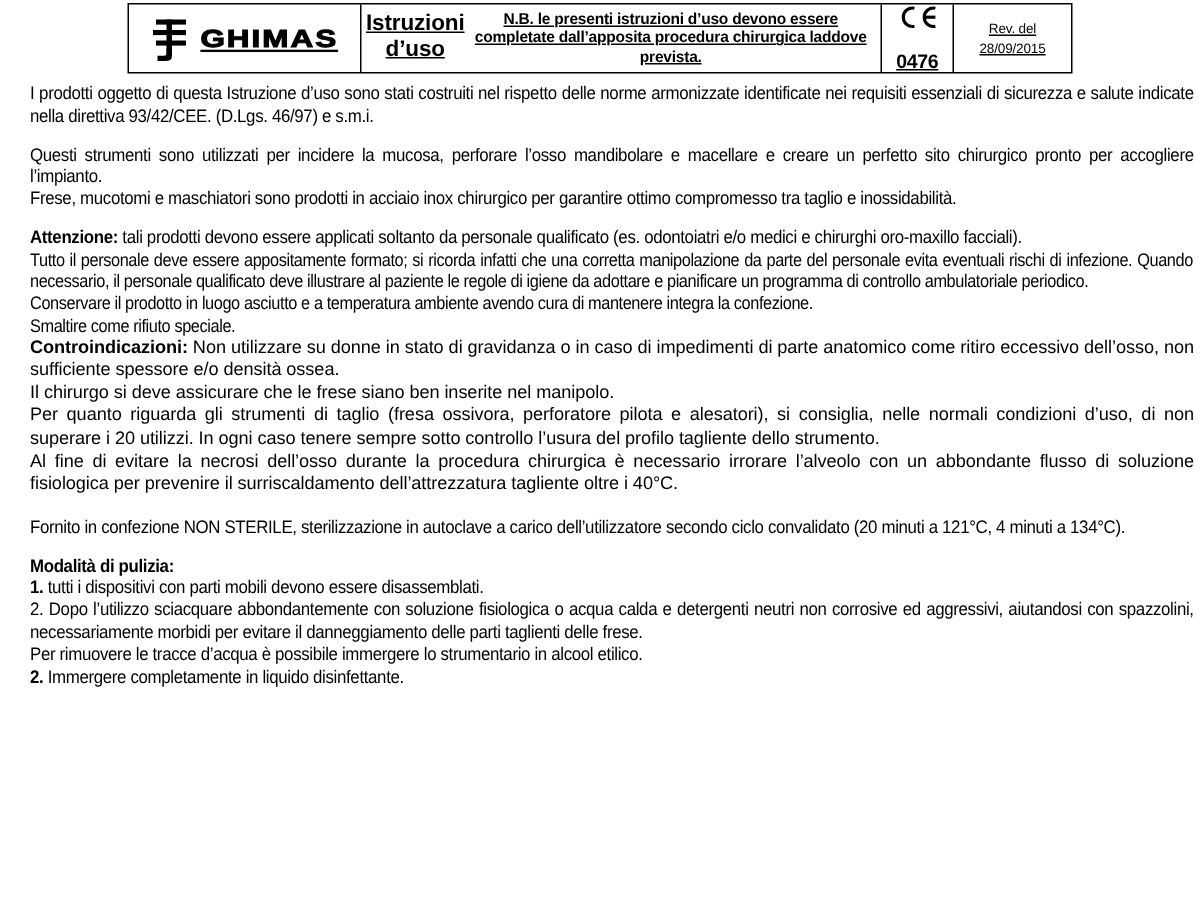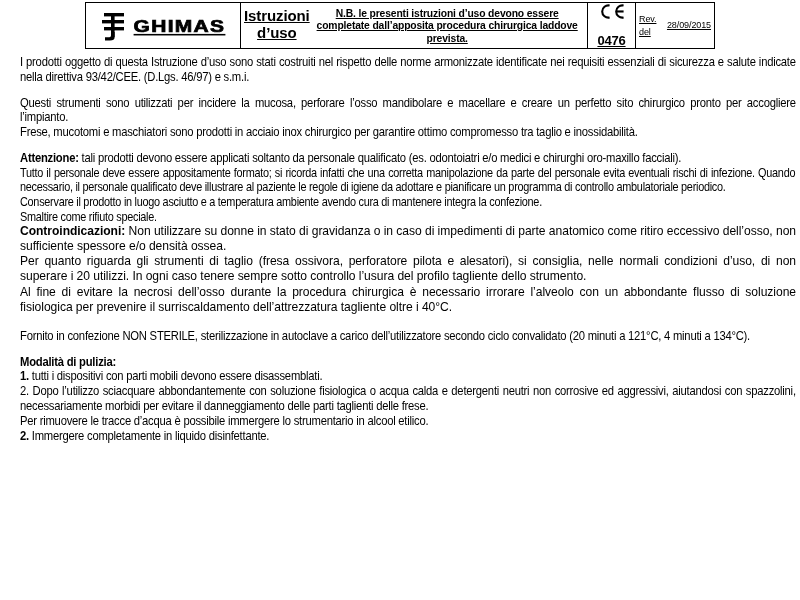--- a/index.html
+++ b/index.html
@@ -52,21 +52,22 @@
   }
   .hdr-ce {
     width: 48px;
     flex: 0 0 48px;
     border-right: 1.5px solid #000;
     flex-direction: column;
   }
   .hdr-rev {
     width: 78px;
     flex: 0 0 78px;
-    text-align: left;
+    flex-direction: column;
+    text-align: center;
   }
 
   .logo-wrap {
     display: flex;
     align-items: center;
     gap: 7px;
     transform: translateY(1px);
   }
   .logo-mark {
     display: block;
@@ -211,20 +212,21 @@
 
     <p class="blk narrow2">Tutto il personale deve essere appositamente formato; si ricorda infatti che una corretta manipolazione da parte del personale evita eventuali rischi di infezione. Quando necessario, il personale qualificato deve illustrare al paziente le regole di igiene da adottare e pianificare un programma di controllo ambulatoriale periodico.</p>
 
     <p class="blk narrow2 nojust">Conservare il prodotto in luogo asciutto e a temperatura ambiente avendo cura di mantenere integra la confezione.</p>
 
     <p class="blk narrow2 nojust">Smaltire come rifiuto speciale.</p>
 
     <p class="blk wide"><b>Controindicazioni:</b><span> Non utilizzare su donne in stato di gravidanza o in caso di impedimenti di parte anatomico come ritiro eccessivo dell’osso, non sufficiente spessore e/o densità ossea.</span></p>
 
 
+    <p class="blk wide nojust">Il chirurgo si deve assicurare che le frese siano ben inserite nel manipolo.</p>
 
     <p class="blk wide">Per quanto riguarda gli strumenti di taglio (fresa ossivora, perforatore pilota e alesatori), si consiglia, nelle normali condizioni d’uso, di non superare i 20 utilizzi. In ogni caso tenere sempre sotto controllo l’usura del profilo tagliente dello strumento.</p>
 
     <p class="blk wide">Al fine di evitare la necrosi dell’osso durante la procedura chirurgica è necessario irrorare l’alveolo con un abbondante flusso di soluzione fisiologica per prevenire il surriscaldamento dell’attrezzatura tagliente oltre i 40°C.</p>
 
 
 
     <div class="gap-lg"></div>
 
 

